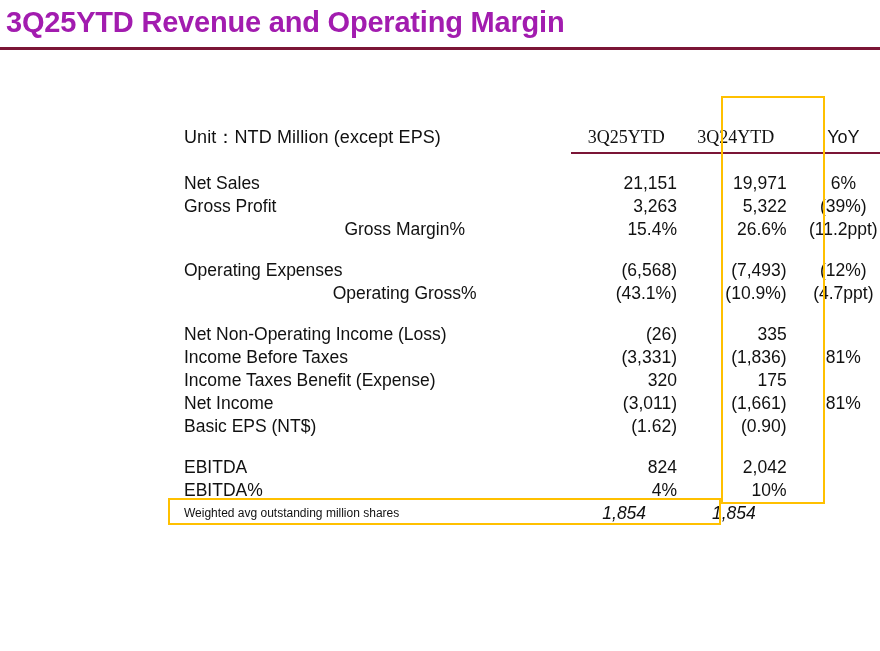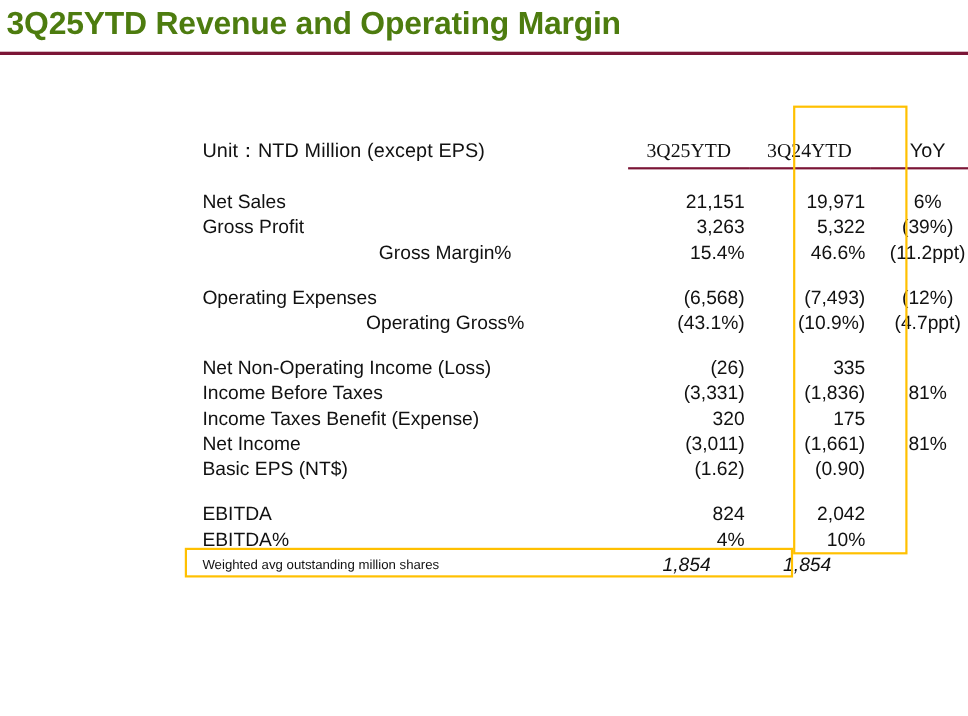--- a/index.html
+++ b/index.html
@@ -19,21 +19,21 @@
     position: relative;
     width: 880px;
     height: 651px;
   }
   .slide-title {
     position: absolute;
     left: 6px;
     top: 6px;
     font-size: 29px;
     font-weight: bold;
-    color: #4d7c0f;
+    color: #a21caf;
     letter-spacing: -0.2px;
     white-space: nowrap;
   }
   .title-rule {
     position: absolute;
     left: 0;
     top: 47px;
     width: 880px;
     height: 3px;
     background: #7b1536;
@@ -177,21 +177,21 @@
         </tr>
         <tr class="row-normal">
           <td class="col-label">Gross Profit</td>
           <td class="col-num">3,263</td>
           <td class="col-num">5,322</td>
           <td class="col-yoy">(39%)</td>
         </tr>
         <tr class="row-normal">
           <td class="col-label indent">Gross Margin%</td>
           <td class="col-num">15.4%</td>
-          <td class="col-num">46.6%</td>
+          <td class="col-num">26.6%</td>
           <td class="col-yoy">(11.2ppt)</td>
         </tr>
 
         <tr class="row-gap">
             <td colspan="4"></td>
           </tr>
 
         <tr class="row-normal">
           <td class="col-label">Operating Expenses</td>
           <td class="col-num">(6,568)</td>

